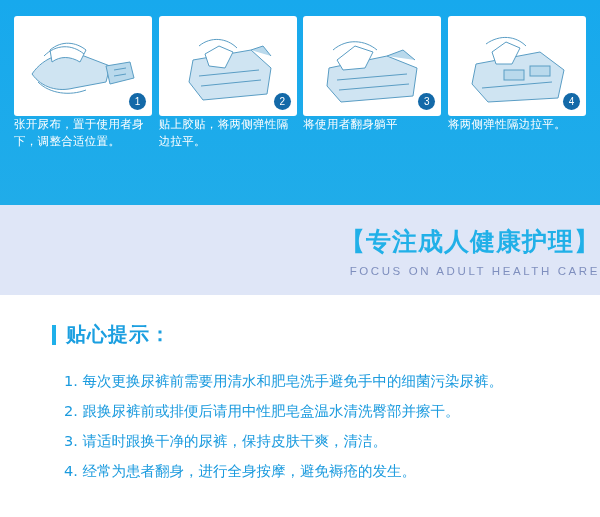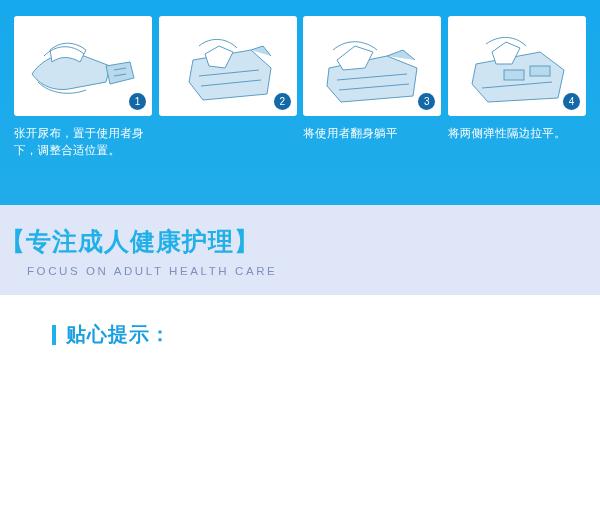--- a/index.html
+++ b/index.html
@@ -48,38 +48,37 @@
     height: 17px;
     border-radius: 50%;
     background: #1369a8;
     color: #ffffff;
     font-size: 10px;
     line-height: 17px;
     text-align: center;
     font-family: "Liberation Sans", sans-serif;
   }
   .step-caption {
-    margin-top: 9px;
     color: #ffffff;
     font-size: 11.5px;
     line-height: 17px;
     letter-spacing: 0.3px;
     font-family: "DejaVu Sans", sans-serif;
   }
 
   
   .ill-svg { display: block; width: 138px; height: 100px; }
 
   
   .mid-band {
     position: relative;
     width: 600px;
     height: 90px;
     background: #dfe6f7;
-    text-align: left;
+    text-align: right;
     box-sizing: border-box;
     padding-top: 22px;
   }
   .mid-title {
     color: #21b0e8;
     font-size: 25px;
     font-weight: bold;
     letter-spacing: 1px;
     font-family: "DejaVu Sans", sans-serif;
     line-height: 30px;
@@ -160,20 +159,21 @@
         <svg class="ill-svg" viewBox="0 0 138 100">
           <path d="M34 44 L92 34 L112 52 L108 78 L44 84 L30 66 Z" fill="#cfe4f2" stroke="#5a9dc4" stroke-width="1"></path>
           <path d="M46 38 L60 30 L74 36 L66 52 L50 50 Z" fill="#ffffff" stroke="#5a9dc4" stroke-width="1"></path>
           <path d="M40 30 C52 20 68 22 78 32" fill="none" stroke="#5a9dc4" stroke-width="1"></path>
           <path d="M92 34 L104 30 L112 40" fill="#b9d9ec" stroke="#5a9dc4" stroke-width="1"></path>
           <path d="M40 60 L100 54" stroke="#5a9dc4" stroke-width="1"></path>
           <path d="M42 70 L102 64" stroke="#5a9dc4" stroke-width="1"></path>
         </svg>
         <span class="step-badge">2</span>
       </div>
+      <div class="step-caption">贴上胶贴，将两侧弹性隔边拉平。</div>
     </div>
 
     <div class="step">
       <div class="step-figure">
         <svg class="ill-svg" viewBox="0 0 138 100">
           <path d="M26 52 L84 40 L114 52 L110 80 L38 86 L24 70 Z" fill="#cfe4f2" stroke="#5a9dc4" stroke-width="1"></path>
           <path d="M34 44 L52 30 L70 36 L62 52 L40 54 Z" fill="#ffffff" stroke="#5a9dc4" stroke-width="1"></path>
           <path d="M30 34 C44 22 62 24 74 34" fill="none" stroke="#5a9dc4" stroke-width="1"></path>
           <path d="M84 40 L100 34 L112 44" fill="#b9d9ec" stroke="#5a9dc4" stroke-width="1"></path>
           <path d="M34 64 L104 58" stroke="#5a9dc4" stroke-width="1"></path>
@@ -205,13 +205,19 @@
 <div class="mid-band">
   <div class="mid-title">【专注成人健康护理】</div>
   <div class="mid-sub">FOCUS ON ADULT HEALTH CARE</div>
 </div>
 
 <div class="tips">
   <div class="tips-heading">
     <span class="tips-bar"></span>
     <span class="tips-title">贴心提示：</span>
   </div>
+  <ul class="tips-list">
+    <li>1. 每次更换尿裤前需要用清水和肥皂洗手避免手中的细菌污染尿裤。</li>
+    <li>2. 跟换尿裤前或排便后请用中性肥皂盒温水清洗臀部并擦干。</li>
+    <li>3. 请适时跟换干净的尿裤，保持皮肤干爽，清洁。</li>
+    <li>4. 经常为患者翻身，进行全身按摩，避免褥疮的发生。</li>
+  </ul>
 </div>
 
 </body></html>

